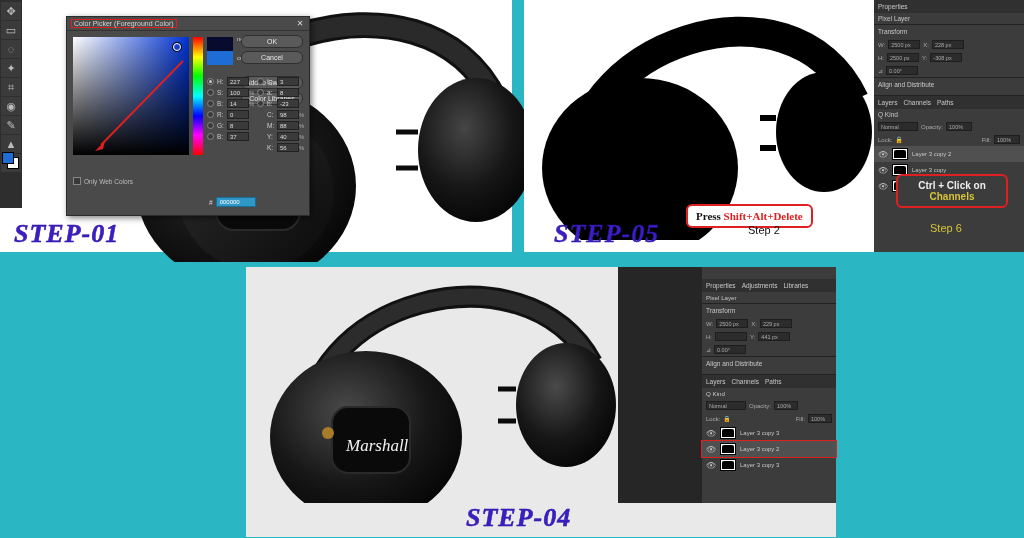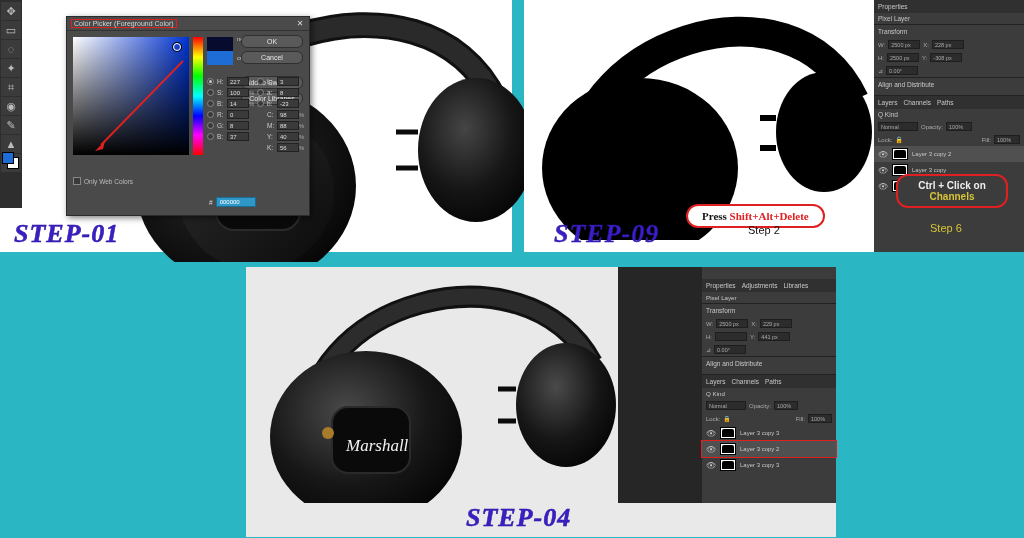--- a/index.html
+++ b/index.html
@@ -204,22 +204,22 @@
   .ps-layer-row.active { background:#505050; }
   .ps-eye { width:10px; text-align:center; font-size:8px;}
   .ps-thumb { width:16px; height:12px; background:#fff; border:1px solid #000; position:relative;}
   .ps-thumb .mini-sil { position:absolute; inset:1px; background:#000; border-radius:2px 2px 0 0;}
   .ps-layer-name { font-size:6px; }
 
   .callout-box {
     position:absolute;
     background:#fff;
     border:2px solid #e02020;
-    border-radius:12px;
-    padding:4px 14px;
+    border-radius:6px;
+    padding:4px 8px;
     font-size:11px;
     font-weight:600;
     color:#111;
     white-space:nowrap;
   }
   .callout-box .red { color:#e02020; }
   .callout-box .yellow { color:#d8c437; }
   .callout-box.dark { background:#3c3c3c; color:#eee; }
 
   .sub-step {
@@ -611,14 +611,14 @@
         <span class="ps-thumb">
             <span class="mini-sil"></span>
           </span>
         <span class="ps-layer-name">Layer 3 copy 3</span>
       </div>
     </div>
   </div>
 </div>
 
 <div class="step-label s4">STEP-01</div>
-<div class="step-label s5">STEP-09</div>
+<div class="step-label s5">STEP-05</div>
 <div class="step-label s6">STEP-04</div>
 
 </body></html>

